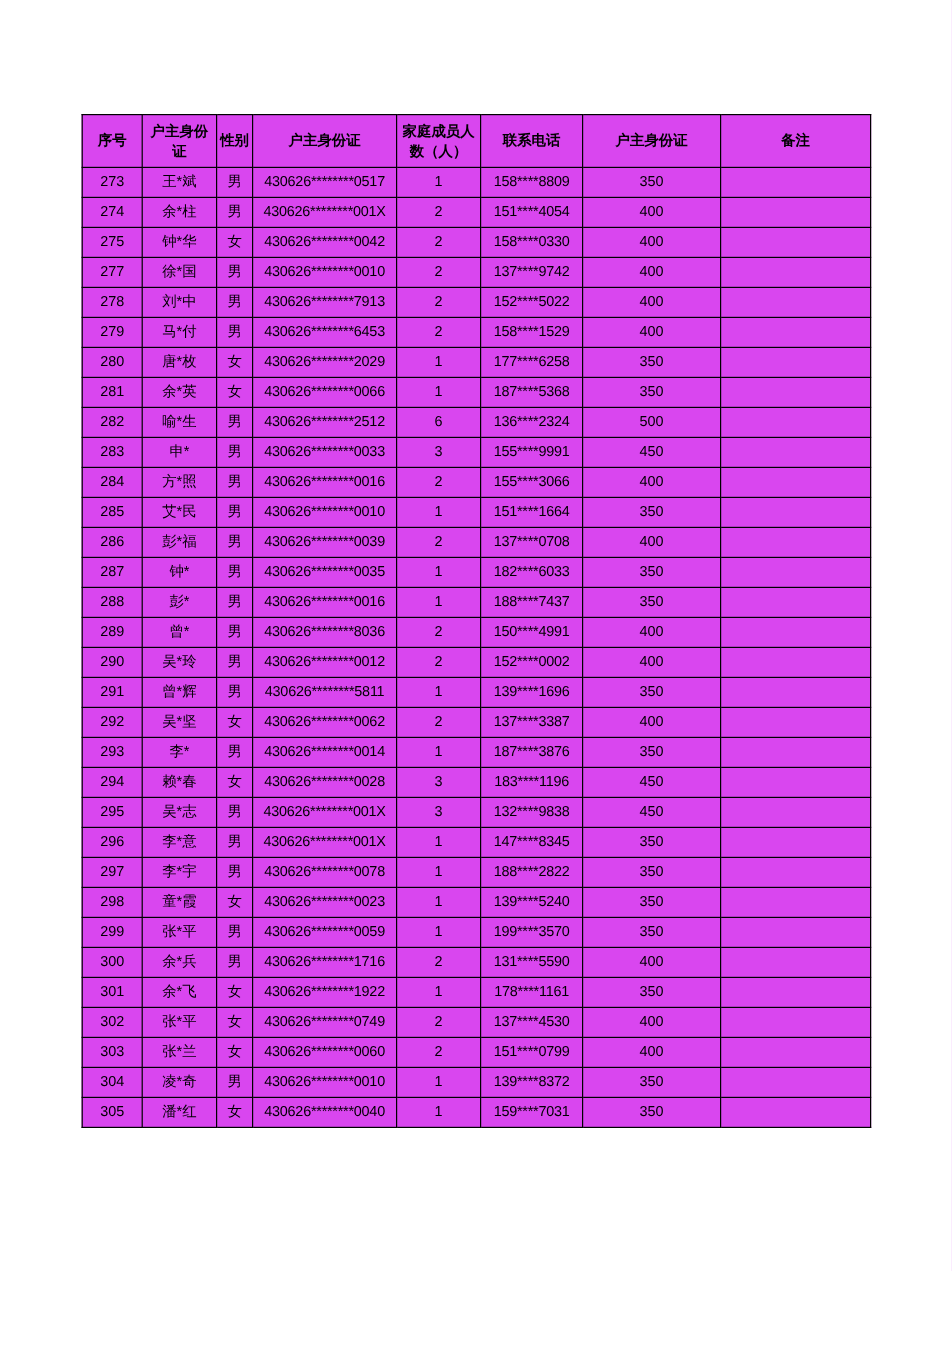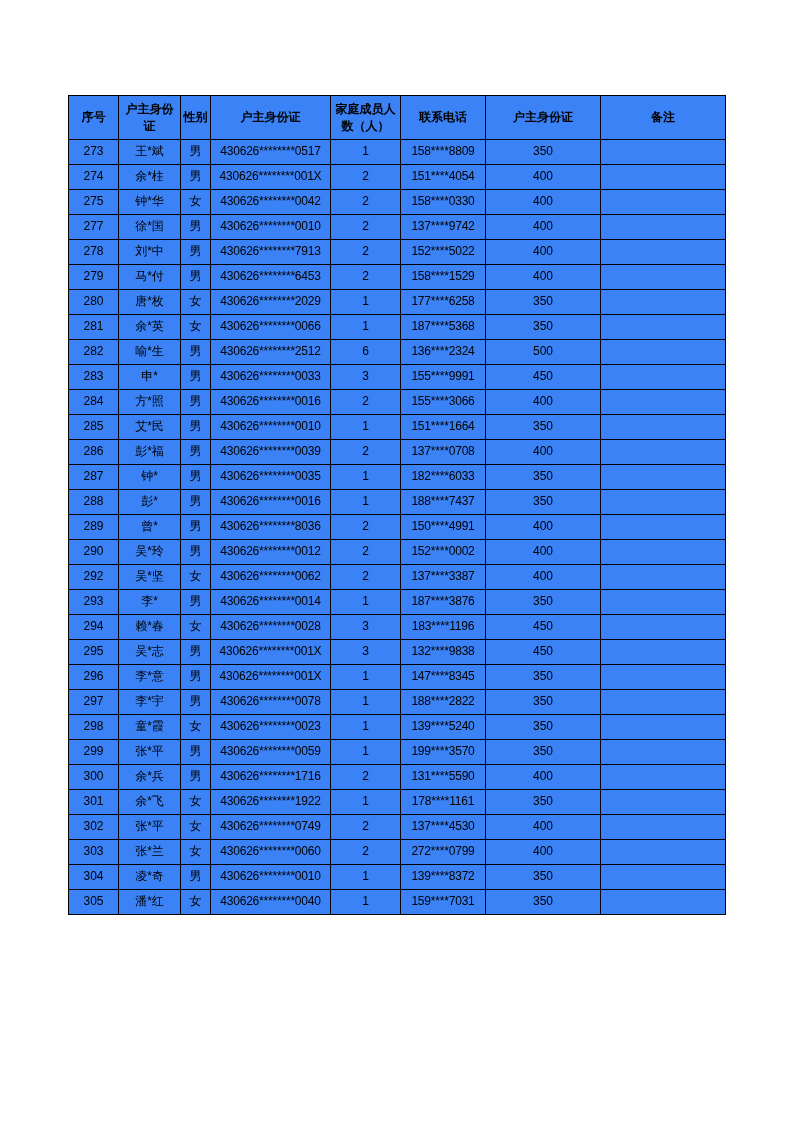--- a/index.html
+++ b/index.html
@@ -19,21 +19,21 @@
     height: 1122px;
     background: #ffffff;
     overflow: hidden;
   }
   table.roster {
     position: absolute;
     left: 68px;
     top: 95px;
     border-collapse: collapse;
     table-layout: fixed;
-    background: #3b82f6;
+    background: #d946ef;
   }
   table.roster th,
   table.roster td {
     border: 1px solid #000000;
     font-size: 12px;
     text-align: center;
     vertical-align: middle;
     padding: 0 2px;
     box-sizing: border-box;
     overflow: hidden;
@@ -247,20 +247,30 @@
           <td data-name="serial-cell">290</td>
           <td data-name="name-cell">吴*玲</td>
           <td data-name="gender-cell">男</td>
           <td data-name="id-cell">430626********0012</td>
           <td data-name="members-cell">2</td>
           <td data-name="phone-cell">152****0002</td>
           <td data-name="amount-cell">400</td>
           <td data-name="remark-cell"></td>
         </tr>
         <tr data-name="table-row">
+          <td data-name="serial-cell">291</td>
+          <td data-name="name-cell">曾*辉</td>
+          <td data-name="gender-cell">男</td>
+          <td data-name="id-cell">430626********5811</td>
+          <td data-name="members-cell">1</td>
+          <td data-name="phone-cell">139****1696</td>
+          <td data-name="amount-cell">350</td>
+          <td data-name="remark-cell"></td>
+        </tr>
+        <tr data-name="table-row">
           <td data-name="serial-cell">292</td>
           <td data-name="name-cell">吴*坚</td>
           <td data-name="gender-cell">女</td>
           <td data-name="id-cell">430626********0062</td>
           <td data-name="members-cell">2</td>
           <td data-name="phone-cell">137****3387</td>
           <td data-name="amount-cell">400</td>
           <td data-name="remark-cell"></td>
         </tr>
         <tr data-name="table-row">
@@ -362,21 +372,21 @@
           <td data-name="phone-cell">137****4530</td>
           <td data-name="amount-cell">400</td>
           <td data-name="remark-cell"></td>
         </tr>
         <tr data-name="table-row">
           <td data-name="serial-cell">303</td>
           <td data-name="name-cell">张*兰</td>
           <td data-name="gender-cell">女</td>
           <td data-name="id-cell">430626********0060</td>
           <td data-name="members-cell">2</td>
-          <td data-name="phone-cell">272****0799</td>
+          <td data-name="phone-cell">151****0799</td>
           <td data-name="amount-cell">400</td>
           <td data-name="remark-cell"></td>
         </tr>
         <tr data-name="table-row">
           <td data-name="serial-cell">304</td>
           <td data-name="name-cell">凌*奇</td>
           <td data-name="gender-cell">男</td>
           <td data-name="id-cell">430626********0010</td>
           <td data-name="members-cell">1</td>
           <td data-name="phone-cell">139****8372</td>

